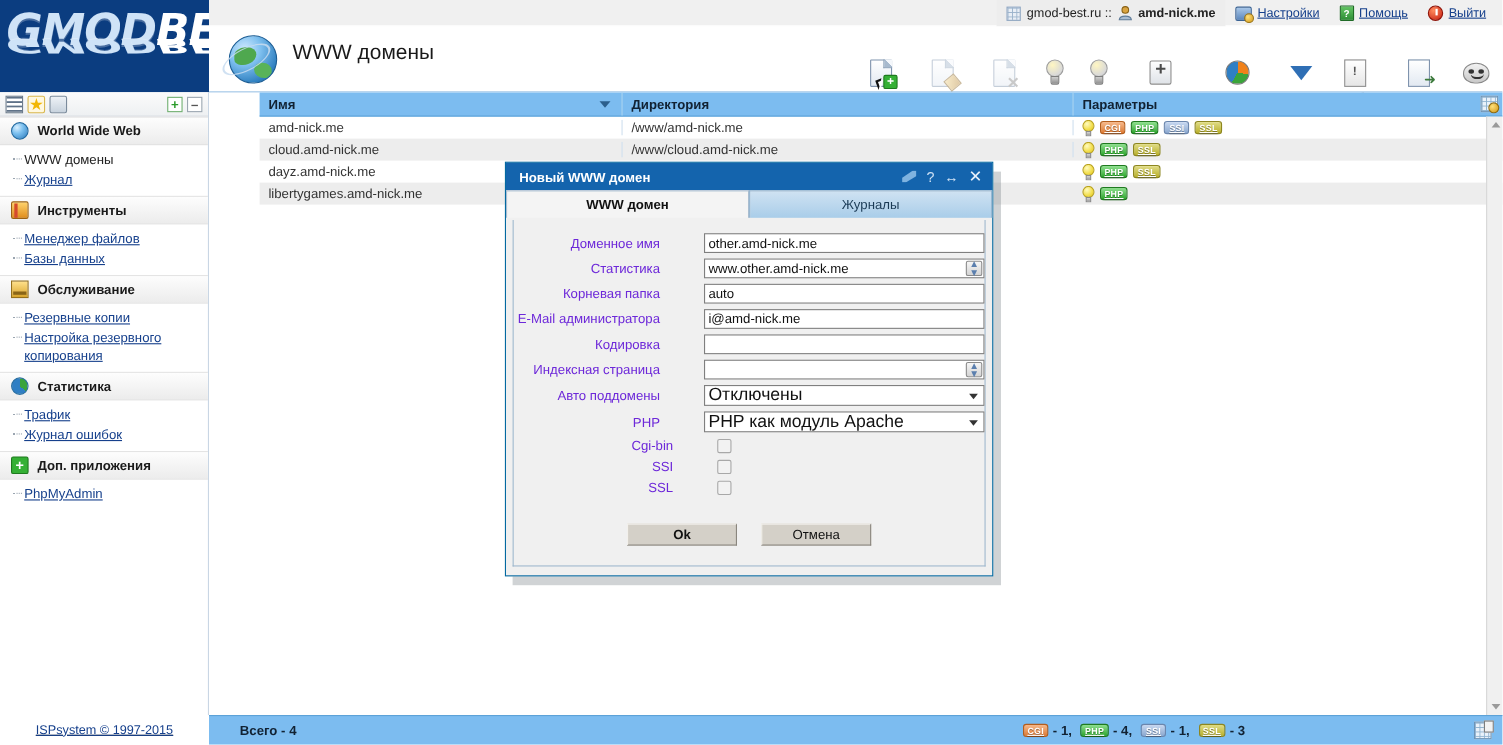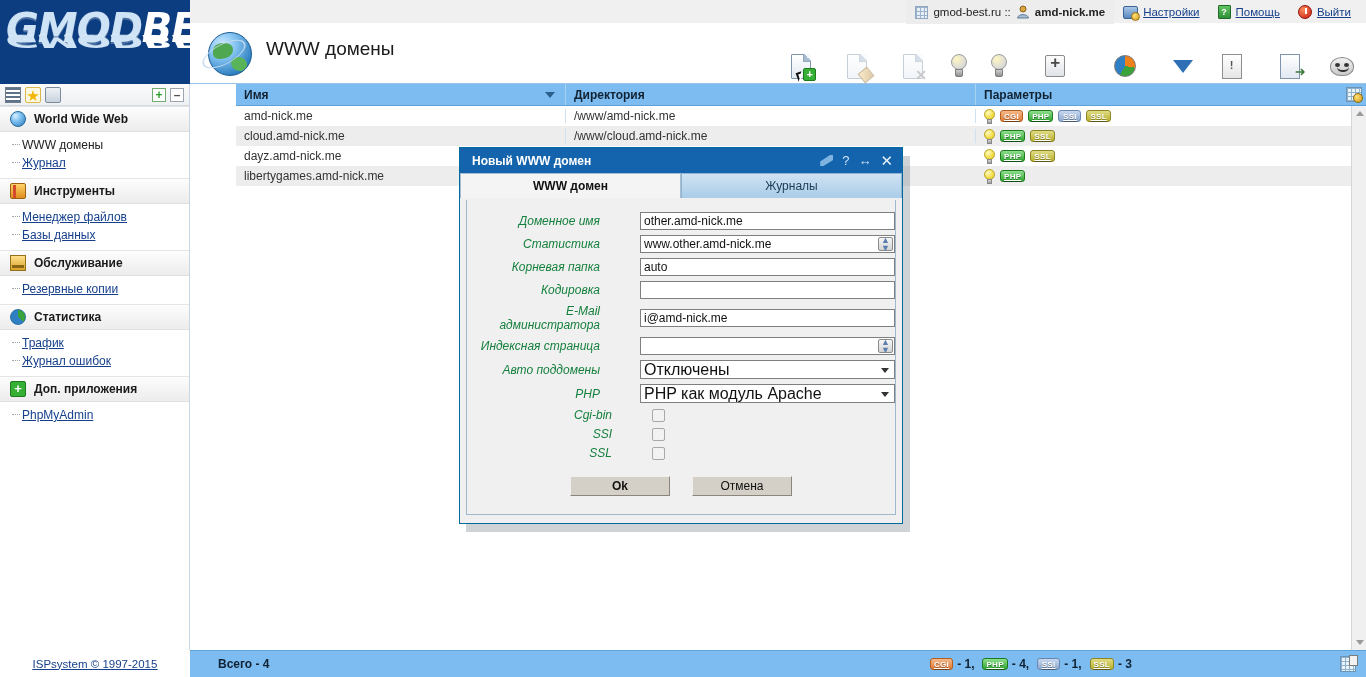--- a/index.html
+++ b/index.html
@@ -502,21 +502,21 @@
   .modal-body {
     position: absolute; left: 6px; right: 6px; top: 52px; bottom: 8px;
     background: #f0f0f0; border: 1px solid #9fb8ce; border-top: none;
     padding-top: 12px;
   }
   .frow {
     display: flex; align-items: center; margin-bottom: 5px;
   }
   .flabel {
     width: 155px; text-align: right; padding-right: 10px;
-    font-size: 12px; color: #15803d; font-style: italic;
+    font-size: 12px; color: #6d28d9;
   }
   .fctrl { position: relative; margin-left: 30px; }
   .finput {
     width: 255px; height: 18px; background: #fff;
     border: 1px solid #7f7f7f; font-size: 12px;
     padding: 0 3px; font-family: "Liberation Sans", sans-serif;
     color: #111; outline: none;
   }
   .finput.with-spin { width: 255px; padding-right: 22px; }
   .spin {
@@ -729,20 +729,23 @@
 
     <div class="sb-group">
       <div class="sb-group-head">
         <span class="gico gi-bank"></span>
         <span>Обслуживание</span>
       </div>
       <div class="sb-items">
         <div class="sb-item">
           <span class="sb-item-label">Резервные копии</span>
         </div>
+        <div class="sb-item">
+          <span class="sb-item-label">Настройка резервного копирования</span>
+        </div>
       </div>
     </div>
 
     <div class="sb-group">
       <div class="sb-group-head">
         <span class="gico gi-chart"></span>
         <span>Статистика</span>
       </div>
       <div class="sb-items">
         <div class="sb-item">
@@ -904,30 +907,30 @@
       </div>
 
       <div class="frow">
         <div class="flabel">Корневая папка</div>
         <div class="fctrl">
           <input class="finput" type="text" value="auto" style="">
         </div>
       </div>
 
       <div class="frow">
+        <div class="flabel">E-Mail администратора</div>
+        <div class="fctrl">
+          <input class="finput" type="text" value="i@amd-nick.me" style="">
+        </div>
+      </div>
+
+      <div class="frow">
         <div class="flabel">Кодировка</div>
         <div class="fctrl">
           <input class="finput" type="text" value="" style="">
-        </div>
-      </div>
-
-      <div class="frow">
-        <div class="flabel">E-Mail администратора</div>
-        <div class="fctrl">
-          <input class="finput" type="text" value="i@amd-nick.me" style="">
         </div>
       </div>
 
       <div class="frow">
         <div class="flabel">Индексная страница</div>
         <div class="fctrl">
           <input class="finput with-spin" type="text" value="" style="">
           <span class="spin">
               <span class="updn">▲<br>▼</span>
             </span>

